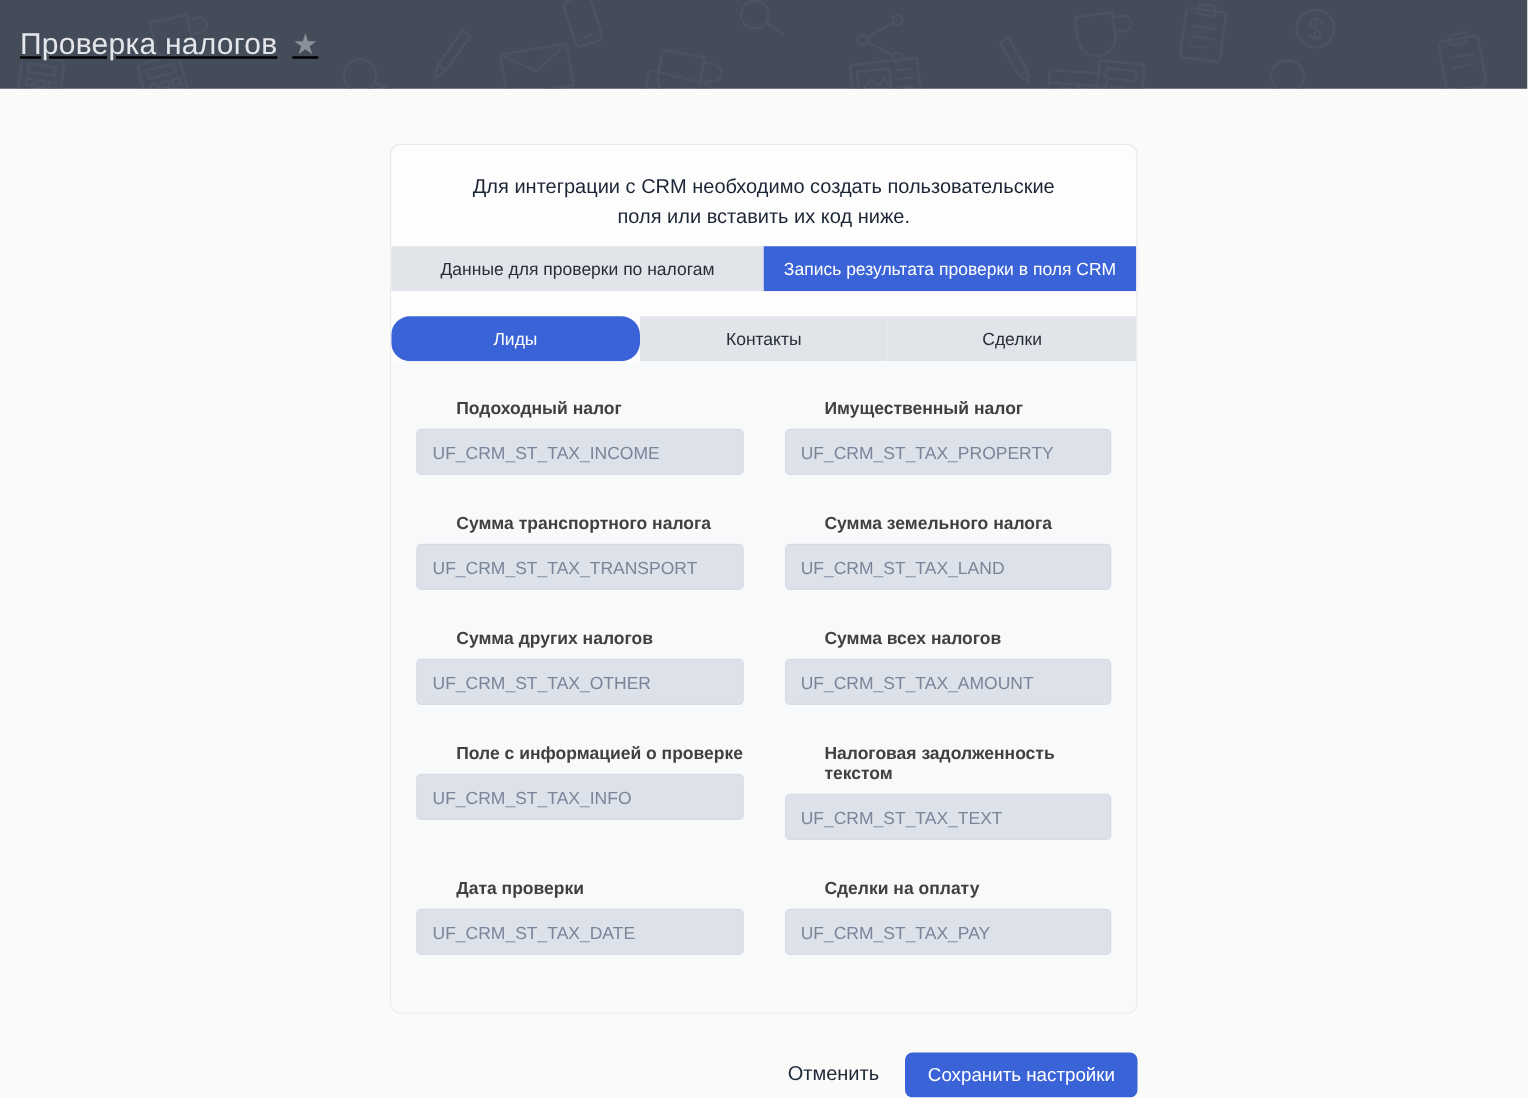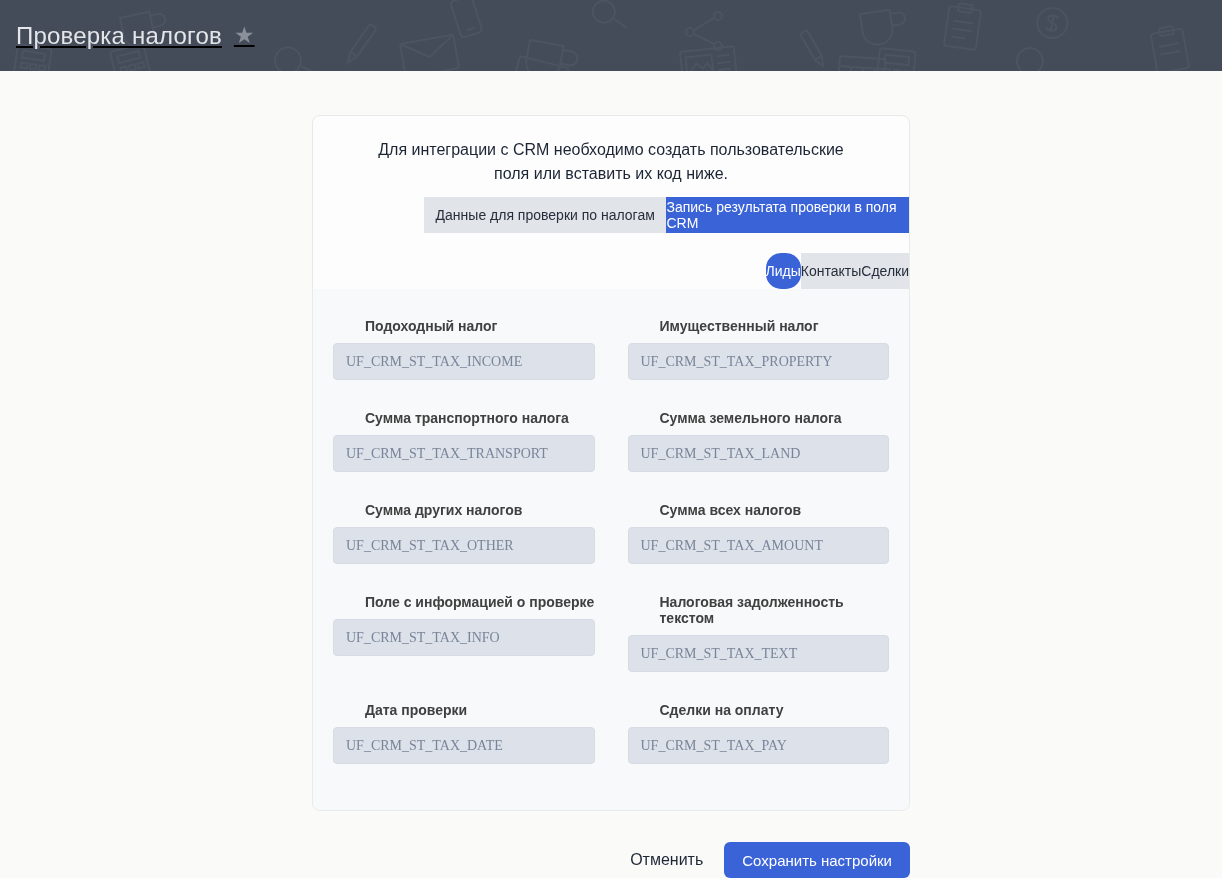--- a/index.html
+++ b/index.html
@@ -49,21 +49,20 @@
   .page-body { padding-top: 44px; }
   .settings-card {
     width: 598px;
     margin: 0 auto;
     background: #fdfdfd;
     border: 1px solid #e7e9eb;
     border-radius: 8px;
     overflow: hidden;
     display: flex;
     flex-direction: column;
-    align-items: flex-end;
   }
   .card-intro {
     padding: 22px 48px 11px 48px;
     text-align: center;
     color: #1c2535;
     font-size: 16px;
     line-height: 24px;
   }
 
   .main-tabs { display: flex; height: 36px; }
@@ -110,21 +109,21 @@
     color: #404040;
     margin-bottom: 9px;
     margin-left: 32px;
   }
   .field-input {
     height: 37px;
     border: 1px solid #d6dbe4;
     border-radius: 4px;
     background: #dde1e9;
     color: #798599;
-    font-family: Liberation Serif, serif;
+    font-family: Liberation Sans, sans-serif;
     font-size: 14px;
     padding: 0 12px;
     outline: none;
     width: 100%;
   }
 
   
   .footer-bar {
     width: 598px;
     margin: 31px auto 0 auto;

